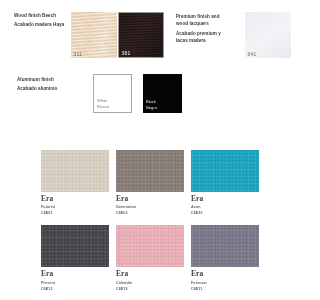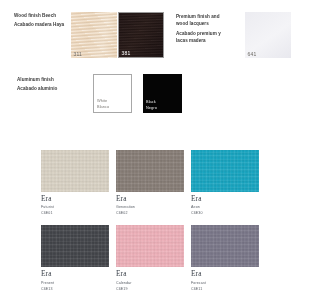--- a/index.html
+++ b/index.html
@@ -120,20 +120,21 @@
     inset: 0;
     background-image:
       repeating-linear-gradient(0deg, rgba(255,255,255,0.10) 0px, rgba(0,0,0,0.05) 0.7px, rgba(255,255,255,0.0) 1.4px),
       repeating-linear-gradient(90deg, rgba(255,255,255,0.09) 0px, rgba(0,0,0,0.05) 0.7px, rgba(255,255,255,0.0) 1.4px);
     opacity: 0.85;
     pointer-events: none;
   }
   .fabric-meta {
     padding-top: 3px;
     color: #4a4f57;
+    font-weight: bold;
   }
   .brand {
     font-family: "Liberation Serif", serif;
     font-size: 7.4px;
     line-height: 1.05;
     color: #3c424b;
     letter-spacing: 0.1px;
   }
   .fab-name,
   .fab-code {

